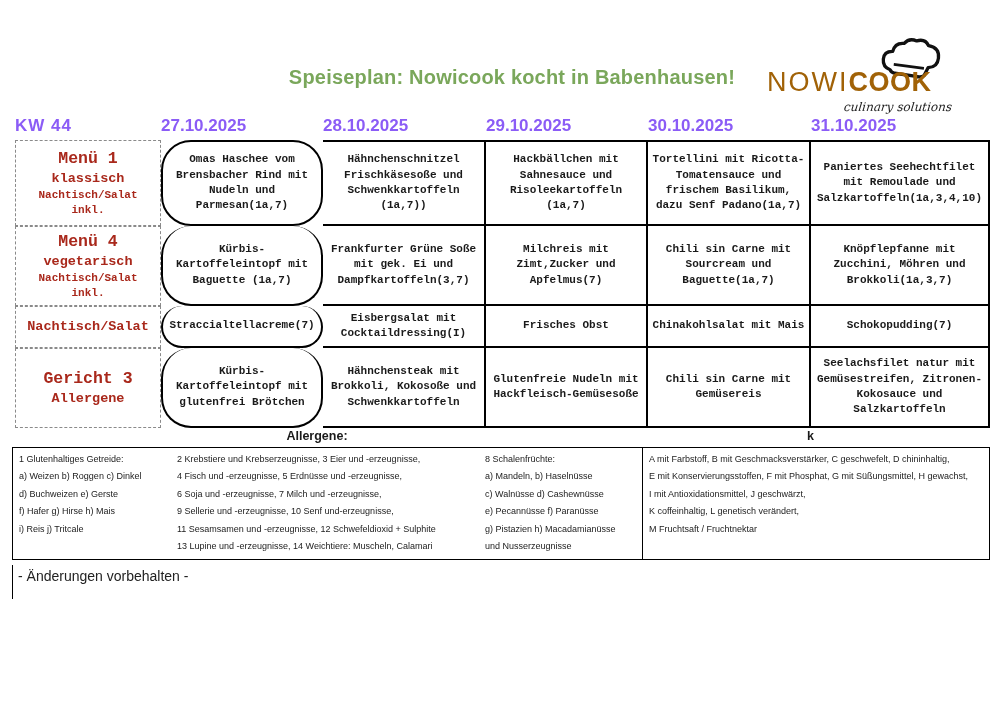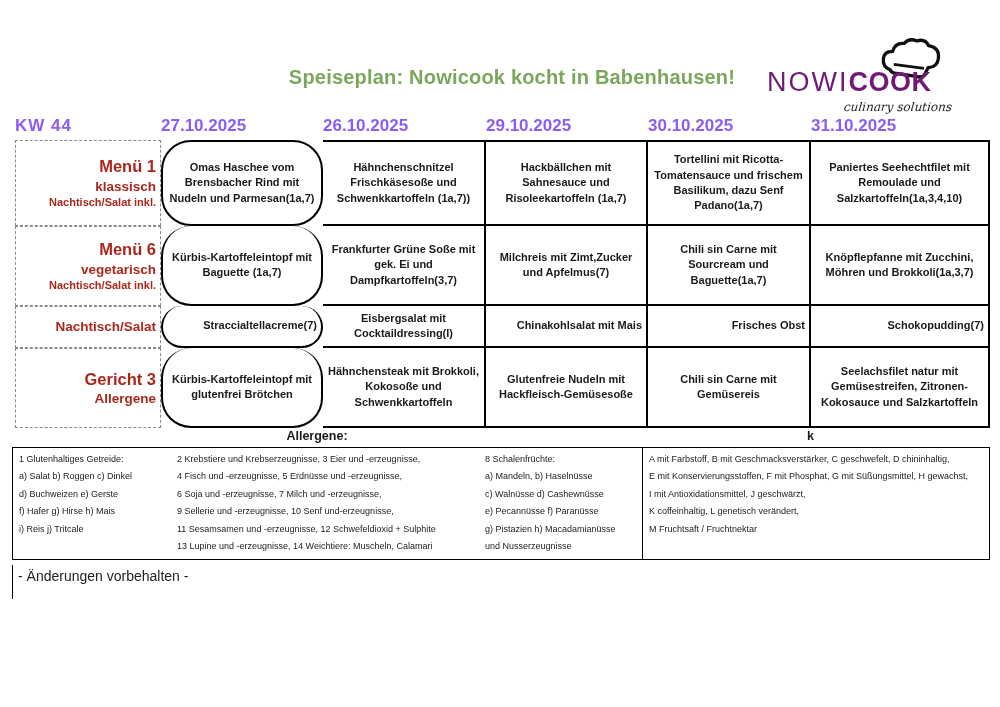--- a/index.html
+++ b/index.html
@@ -11,21 +11,21 @@
   .page { position:relative; width:1000px; height:707px; padding:0 10px 0 12px; }
 
   
   .header { position:relative; height:112px; }
   .title {
     position:absolute; left:0; width:1000px; top:66px;
     text-align:center; font-size:20px; font-weight:bold; color:#7aa75b;
     letter-spacing:0.2px;
   }
   .logo { position:absolute; top:56px; right:38px; width:185px; height:58px; }
-  .logo-text { position:absolute; left:0; bottom:16px; white-space:nowrap; color:#701a75; }
+  .logo-text { position:absolute; left:0; bottom:16px; white-space:nowrap; color:#a16207; }
   .logo-text .nowi { font-size:27px; font-weight:normal; letter-spacing:2px; }
   .logo-text .cook { font-size:27px; font-weight:900; letter-spacing:0.5px; }
   .tagline {
     position:absolute; right:0; bottom:0; font-family:"DejaVu Serif", serif;
     font-style:italic; font-size:12px; color:#222; transform:skewX(-6deg);
   }
   .hat { position:absolute; top:-20px; right:8px; transform:rotate(10deg); }
 
   
   .dates-row {
@@ -35,22 +35,22 @@
   .dates-row > span { text-align:left; color:#8b5cf6; font-weight:bold; }
   .kw { font-size:17px; letter-spacing:1px; }
   .date { font-size:17px; }
 
   
   .grid {
     display:grid; grid-template-columns:146px 162px 163px 162px 163px 179px;
     grid-template-rows:86px 80px 42px 80px; width:975px; margin-left:3px;
   }
   .cell {
-    display:flex; flex-direction:column; justify-content:center; align-items:flex-end;
-    text-align:center; padding:2px 4px;
+    display:flex; flex-direction:column; justify-content:center; align-items:center;
+    text-align:center; padding:2px 4px;font-family:Liberation Mono, monospace;
   }
   .lbl { border:1.5px dashed #8a8a8a; color:#a9281b; font-weight:bold; }
   .lbl-big   { font-size:16.5px; line-height:1.35; }
   .lbl-mid   { font-size:13.5px; line-height:1.3; }
   .lbl-small { font-size:11px;  line-height:1.4; }
   .cc { border-right:2px solid #000; border-bottom:2px solid #000; font-weight:bold; font-size:11px; line-height:1.4; }
   .cl { border-left:2px solid #000;border-radius:30px; }
   .ct { border-top:2px solid #000; }
 
   
@@ -92,57 +92,57 @@
         <path d="M26 47 L72 45" stroke="#111111" stroke-width="4" fill="none"></path>
       </svg>
       <div class="logo-text"><span class="nowi">NOWI</span><span class="cook">COOK</span></div>
       <div class="tagline">culinary solutions</div>
     </div>
   </div>
 
   <div class="dates-row">
     <span class="kw">KW 44</span>
     <span class="date">27.10.2025</span>
-    <span class="date">26.10.2025</span>
+    <span class="date">28.10.2025</span>
     <span class="date">29.10.2025</span>
     <span class="date">30.10.2025</span>
     <span class="date">31.10.2025</span>
   </div>
 
   <div class="grid">
 
     <div class="cell lbl">
       <span class="lbl-big">Menü 1</span>
       <span class="lbl-mid">klassisch</span>
       <span class="lbl-small">Nachtisch/Salat inkl.</span>
     </div>
     <div class="cell cc cl ct">Omas Haschee vom Brensbacher Rind mit Nudeln und Parmesan(1a,7)</div>
     <div class="cell cc ct">Hähnchenschnitzel Frischkäsesoße und Schwenkkartoffeln  (1a,7))</div>
     <div class="cell cc ct">Hackbällchen mit Sahnesauce und Risoleekartoffeln (1a,7)</div>
     <div class="cell cc ct">Tortellini mit Ricotta-Tomatensauce und frischem Basilikum, dazu Senf Padano(1a,7)</div>
     <div class="cell cc ct">Paniertes Seehechtfilet mit Remoulade und Salzkartoffeln(1a,3,4,10)</div>
 
     <div class="cell lbl">
-      <span class="lbl-big">Menü 6</span>
+      <span class="lbl-big">Menü 4</span>
       <span class="lbl-mid">vegetarisch</span>
       <span class="lbl-small">Nachtisch/Salat inkl.</span>
     </div>
     <div class="cell cc cl">Kürbis-Kartoffeleintopf mit Baguette (1a,7)</div>
     <div class="cell cc">Frankfurter Grüne Soße mit gek. Ei und Dampfkartoffeln(3,7)</div>
     <div class="cell cc">Milchreis mit Zimt,Zucker und Apfelmus(7)</div>
     <div class="cell cc">Chili sin Carne mit Sourcream und Baguette(1a,7)</div>
     <div class="cell cc">Knöpflepfanne mit Zucchini, Möhren und Brokkoli(1a,3,7)</div>
 
     <div class="cell lbl">
       <span class="lbl-mid">Nachtisch/Salat</span>
     </div>
     <div class="cell cc cl">Straccialtellacreme(7)</div>
     <div class="cell cc">Eisbergsalat mit Cocktaildressing(I)</div>
+    <div class="cell cc">Frisches Obst</div>
     <div class="cell cc">Chinakohlsalat mit Mais</div>
-    <div class="cell cc">Frisches Obst</div>
     <div class="cell cc">Schokopudding(7)</div>
 
     <div class="cell lbl">
       <span class="lbl-big">Gericht 3</span>
       <span class="lbl-mid">Allergene</span>
     </div>
     <div class="cell cc cl">Kürbis-Kartoffeleintopf mit glutenfrei Brötchen</div>
     <div class="cell cc">Hähnchensteak mit Brokkoli, Kokosoße und Schwenkkartoffeln</div>
     <div class="cell cc">Glutenfreie Nudeln mit Hackfleisch-Gemüsesoße</div>
     <div class="cell cc">Chili sin Carne mit Gemüsereis</div>
@@ -150,21 +150,21 @@
   </div>
 
   <div class="allergen-heading-row">
     <span class="allergen-heading">Allergene:</span>
     <span class="k-mark">k</span>
   </div>
 
   <div class="legend-box">
     <div class="legend-col c0">
       <span class="legend-line">1 Glutenhaltiges Getreide:</span>
-      <span class="legend-line">a) Salat b) Roggen c) Dinkel</span>
+      <span class="legend-line">a) Weizen b) Roggen c) Dinkel</span>
       <span class="legend-line">d) Buchweizen e) Gerste</span>
       <span class="legend-line">f) Hafer g) Hirse h) Mais</span>
       <span class="legend-line">i) Reis j) Tritcale</span>
     </div>
     <div class="legend-col c1">
       <span class="legend-line">2 Krebstiere und Krebserzeugnisse, 3 Eier und -erzeugnisse,</span>
       <span class="legend-line">4 Fisch und -erzeugnisse, 5 Erdnüsse und -erzeugnisse,</span>
       <span class="legend-line">6 Soja und -erzeugnisse, 7 Milch und -erzeugnisse,</span>
       <span class="legend-line">9 Sellerie und -erzeugnisse, 10 Senf und-erzeugnisse,</span>
       <span class="legend-line">11 Sesamsamen und -erzeugnisse, 12 Schwefeldioxid + Sulphite</span>

